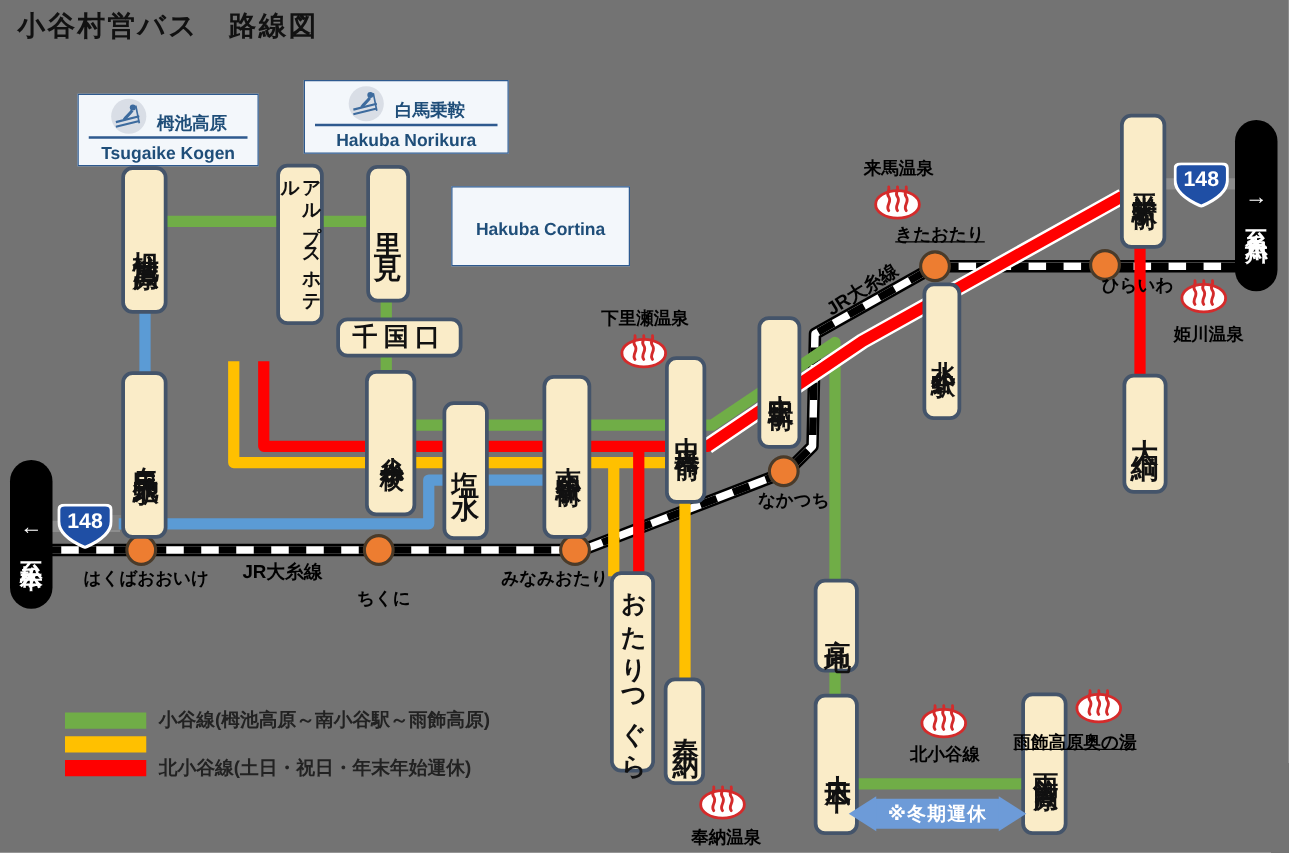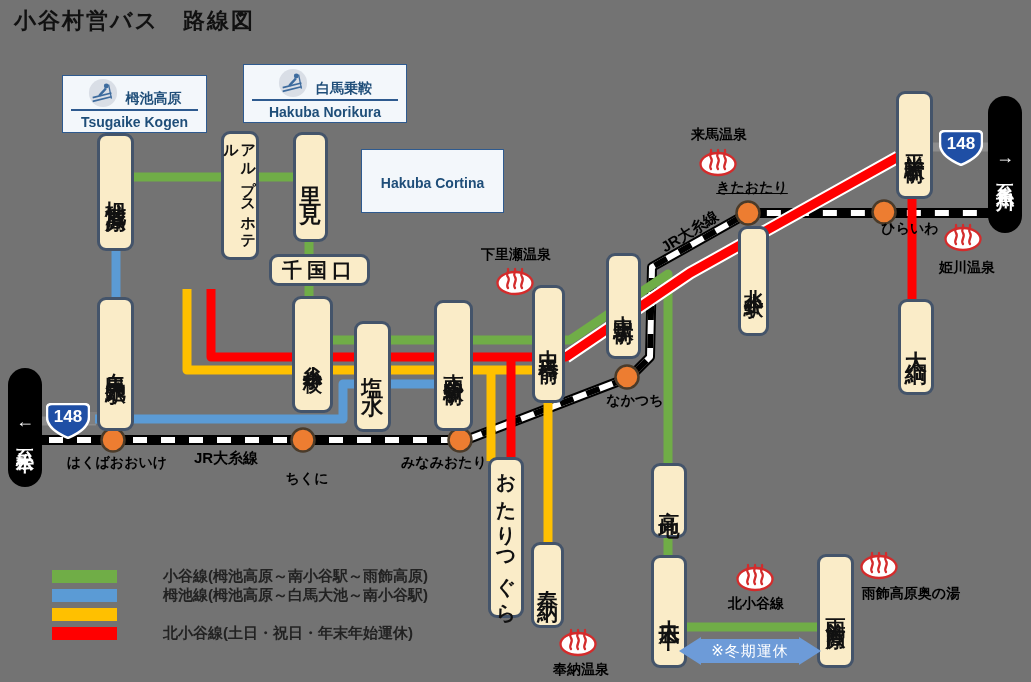--- a/index.html
+++ b/index.html
@@ -28,30 +28,30 @@
   .lbl{position:absolute;font-weight:bold;font-size:14px;color:#000;white-space:nowrap;
        transform:translate(-50%,-50%);z-index:3;}
   .lbl-big{font-size:15px;}
   .lbl-rot{transform:translate(-50%,-50%) rotate(-32deg);}
   
   .onsen{position:absolute;transform:translate(-50%,-50%);z-index:3;}
   
   .badge{position:absolute;z-index:3;width:44px;height:36px;}
   .badge span{position:absolute;left:0;top:4px;width:100%;text-align:center;color:#fff;font-weight:bold;font-size:17px;}
   
-  .winter{position:absolute;background:var(--winter);color:#fff;font-weight:normal;font-size:15px;
+  .winter{position:absolute;background:var(--winter);color:#fff;font-weight:bold;font-size:15px;
           display:flex;align-items:center;justify-content:center;z-index:2;letter-spacing:1px;}
   .wing{position:absolute;width:0;height:0;top:50%;transform:translateY(-50%);}
   .wing-l{left:-21px;border-top:14px solid transparent;border-bottom:14px solid transparent;border-right:22px solid var(--winter);}
   .wing-r{right:-21px;border-top:14px solid transparent;border-bottom:14px solid transparent;border-left:22px solid var(--winter);}
   
   .legend{position:absolute;left:52px;top:567px;z-index:3;}
   .leg-row{display:flex;align-items:center;gap:10px;height:19px;}
   .leg-swatch{width:65px;height:13px;}
-  .leg-text{font-size:15px;font-weight:bold;color:#222;white-space:nowrap;margin-left:36px;}
+  .leg-text{font-size:15px;font-weight:bold;color:#222;white-space:nowrap;}
 </style>
 </head>
 <body>
 
 <div id="map">
 
   <div class="title">小谷村営バス　路線図</div>
 
   <svg id="lines" width="1031" height="682" viewBox="0 0 1031 682">
 
@@ -237,38 +237,34 @@
   <div class="onsen" style="left:879px;top:565px;">
     <svg width="42" height="34" viewBox="-21 -17 42 34">
         <ellipse cx="0" cy="4" rx="17.5" ry="11" fill="#fff" style="stroke:var(--onsen)" stroke-width="2.3"></ellipse>
         <g fill="none" style="stroke:var(--onsen)" stroke-width="2.3" stroke-linecap="round">
           <path d="M-7,9 c-3,-4 3,-7 0,-11 c-2.5,-3 1,-5 0,-8"></path>
           <path d="M0,9 c-3,-4 3,-7 0,-11 c-2.5,-3 1,-5 0,-8"></path>
           <path d="M7,9 c-3,-4 3,-7 0,-11 c-2.5,-3 1,-5 0,-8"></path>
         </g>
       </svg>
   </div>
-  <div class="lbl" style="left:911px;top:594px;">雨飾高原奥の湯</div>
+  <div class="lbl" style="left:860px;top:594px;text-decoration:underline;">雨飾高原奥の湯</div>
 
   <div class="winter" style="left:700px;top:639px;width:100px;height:24px;">
     <span class="wing wing-l"></span>
     <span class="wing wing-r"></span>
     <span>※冬期運休</span>
   </div>
 
   <div class="legend">
     <div class="leg-row">
       <span class="leg-swatch" style="background: rgb(112, 173, 71);"></span>
       <span class="leg-text">小谷線(栂池高原～南小谷駅～雨飾高原)</span>
     </div>
     <div class="leg-row">
-      <span class="leg-swatch" style="background: rgb(91, 155, 213);"></span>
-      <span class="leg-text">栂池線(栂池高原～白馬大池～南小谷駅)</span>
-    </div>
-    <div class="leg-row">
       <span class="leg-swatch" style="background: rgb(255, 192, 0);"></span>
     </div>
     <div class="leg-row">
       <span class="leg-swatch" style="background: rgb(255, 0, 0);"></span>
       <span class="leg-text">北小谷線(土日・祝日・年末年始運休)</span>
     </div>
   </div>
 
 </div>
 

